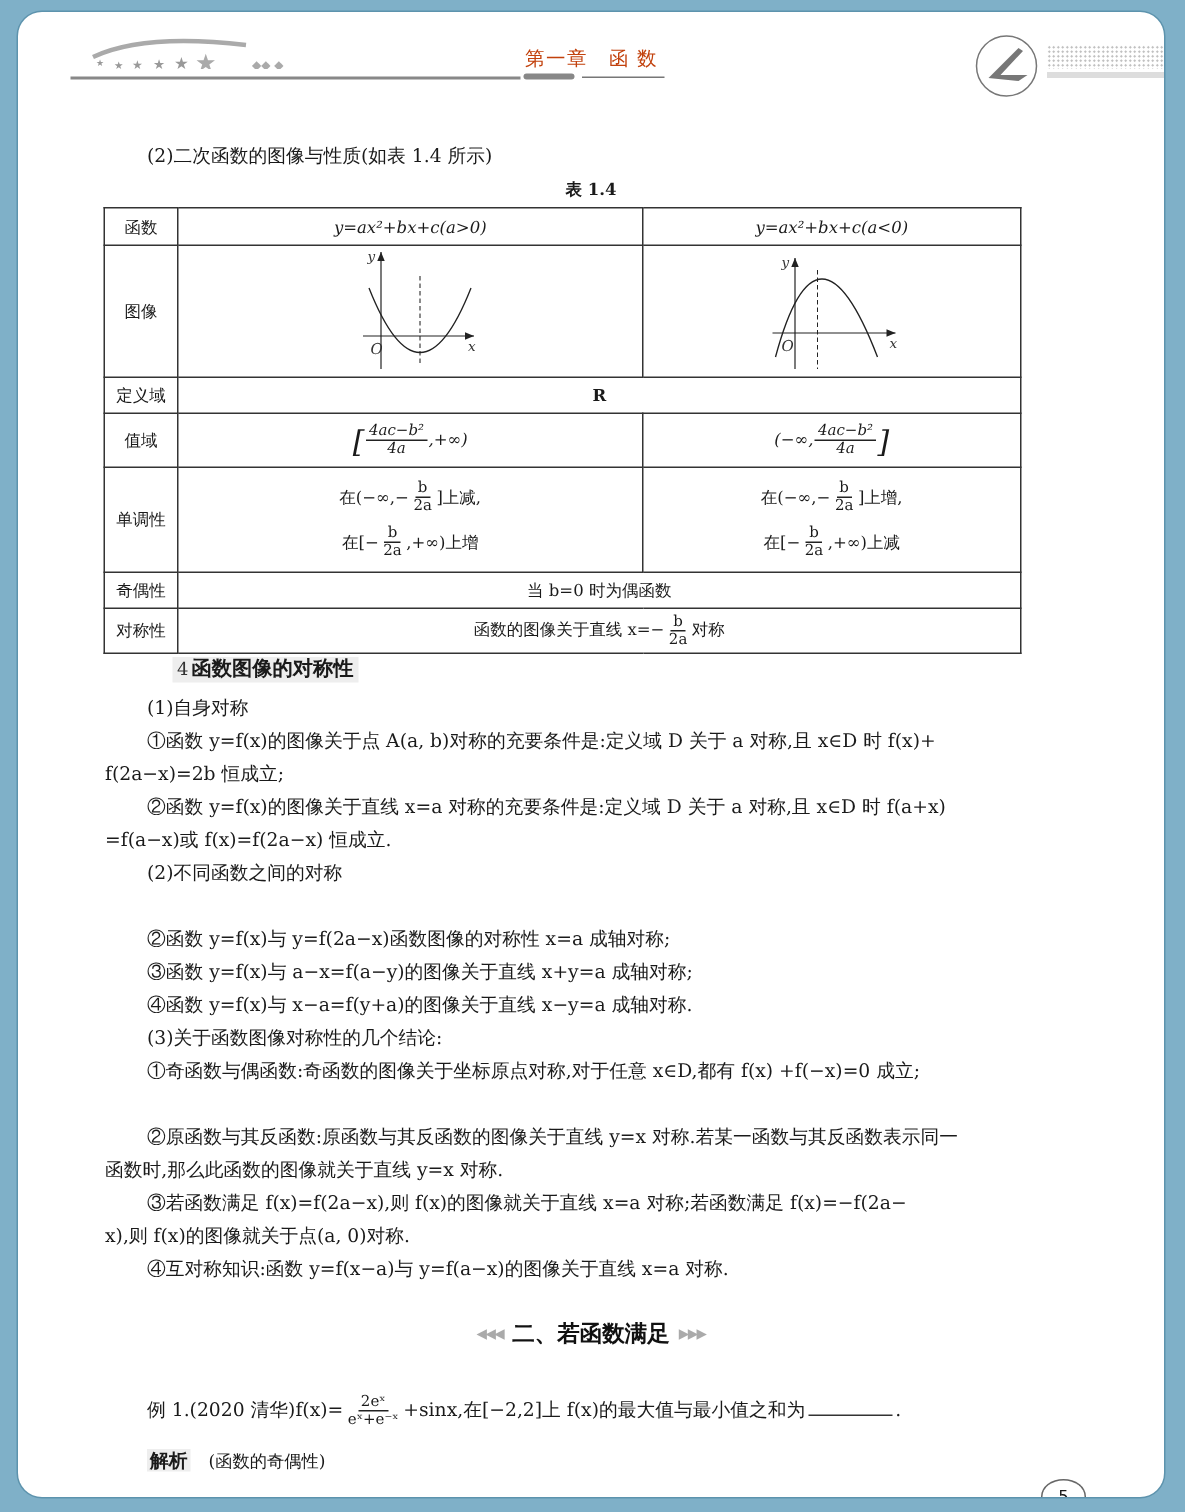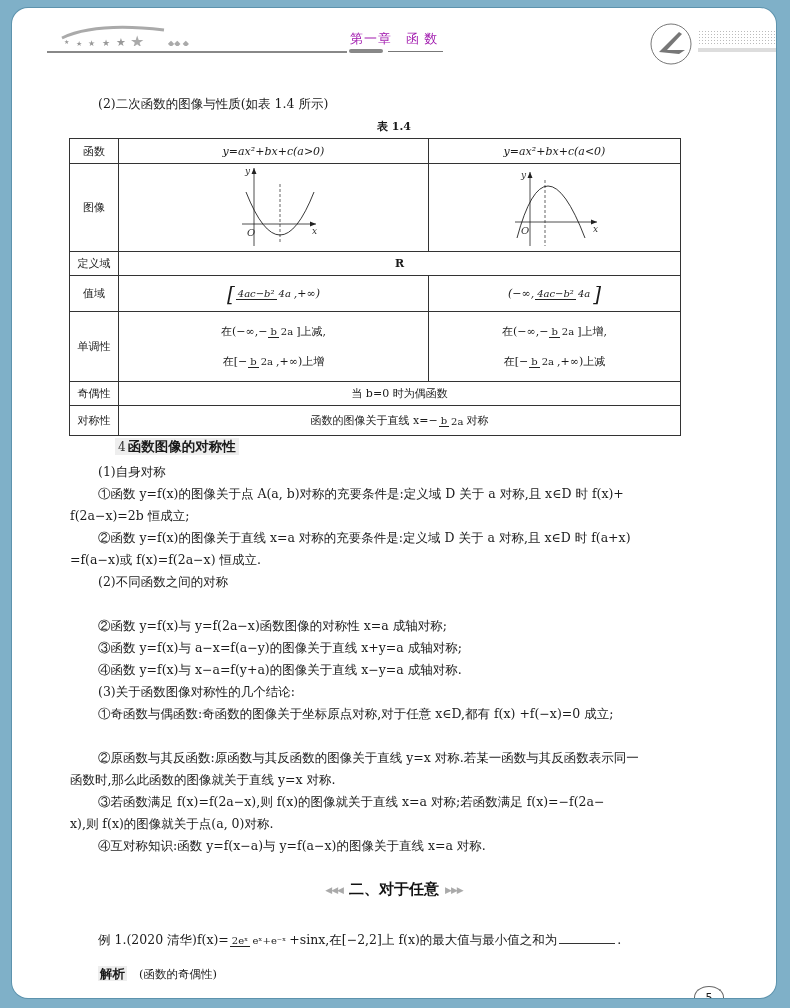--- a/index.html
+++ b/index.html
@@ -15,35 +15,35 @@
     background: #ffffff; border-radius: 16px;
     box-shadow: 0 0 0 1px #5d93ad;
     overflow: hidden;
   }
   
   .hdr { position: absolute; left: 0; top: 0; width: 100%; height: 60px; }
   .hdr-swoosh { position: absolute; left: 44px; top: 8px; }
   .hdr-line { position: absolute; left: 35px; top: 43px; width: 300px; height: 1px; background: #777; }
   .hdr-line2 { position: absolute; left: 35px; top: 43px; width: 470px; height: 1.5px; background: #888; }
   .hdr-pill { position: absolute; left: 337px; top: 41px; width: 34px; height: 4px; border-radius: 2px; background: #888; }
-  .hdr-title { position: absolute; left: 338px; top: 22px; font-size: 13px; color: #a21caf; letter-spacing: 1px; font-family: Liberation Serif, serif; font-weight: 300; }
+  .hdr-title { position: absolute; left: 338px; top: 22px; font-size: 13px; color: #c2410c; letter-spacing: 1px; font-family: Liberation Sans, sans-serif; font-weight: 300; }
   .hdr-title span { margin-right: 14px; }
   .hdr-logo { position: absolute; left: 637px; top: 14px; }
   .hdr-dots { position: absolute; left: 686px; top: 22px; width: 90px; height: 16px;
     background-image: radial-gradient(#bbb 0.7px, transparent 0.8px); background-size: 3px 3px; }
   .hdr-bar { position: absolute; left: 686px; top: 40px; width: 90px; height: 4px; background: #ddd; }
   .t { position: absolute; font-size: 12.5px; line-height: 16px; white-space: nowrap; }
   .caption { font-weight: bold; font-size: 11px; }
 
   
   table.tb { position: absolute; left: 57px; top: 130px; width: 612px; border-collapse: collapse; font-size: 11px; border-radius: 12px; }
   table.tb td { border: 1px solid #333; text-align: center; padding: 0; vertical-align: middle; }
   table.tb { border: 1.6px solid #222; }
   td.lab { width: 48px; font-size: 11px; }
-  .frac { display: inline-flex; flex-direction: row; align-items: center; vertical-align: middle; font-size: 10px; line-height: 11px; margin: 0 1px; }
+  .frac { display: inline-flex; flex-direction: column; align-items: center; vertical-align: middle; font-size: 10px; line-height: 11px; margin: 0 1px; }
   .frac .n { border-bottom: 1px solid #222; padding: 0 2px; }
   .frac .d { padding: 0 2px; }
   .brk { font-size: 20px; vertical-align: middle; font-weight: 200; }
   .mono-row div { line-height: 30px; }
 
   .sec4 { position: absolute; left: 103px; top: 430px; height: 17px; padding: 0 3px; background: #eeeeee; font-family: "DejaVu Sans", sans-serif; font-weight: bold; font-size: 13.5px; line-height: 17px; }
   .sec4 .num { font-weight: normal; font-family: "DejaVu Serif", serif; font-size: 12px; margin-right: 2px; color: #333; }
 
   .example-title { position: absolute; left: 0; width: 764px; top: 872px; text-align: center; font-family: "DejaVu Sans", sans-serif; font-size: 15px; font-weight: bold; color: #111; }
   .example-title .arr { color: #aaa; font-size: 9px; font-weight: normal; letter-spacing: -1px; margin: 0 6px; vertical-align: middle; }
@@ -191,21 +191,21 @@
   <div class="t" style="left:86px;top:654px;">④函数 y=f(x)与 x−a=f(y+a)的图像关于直线 x−y=a 成轴对称.</div>
   <div class="t" style="left:86px;top:676px;">(3)关于函数图像对称性的几个结论:</div>
   <div class="t" style="left:86px;top:698px;">①奇函数与偶函数:奇函数的图像关于坐标原点对称,对于任意 x∈D,都有 f(x) +f(−x)=0 成立;</div>
   <div class="t" style="left:86px;top:742px;">②原函数与其反函数:原函数与其反函数的图像关于直线 y=x 对称.若某一函数与其反函数表示同一</div>
   <div class="t" style="left:58px;top:764px;">函数时,那么此函数的图像就关于直线 y=x 对称.</div>
   <div class="t" style="left:86px;top:786px;">③若函数满足 f(x)=f(2a−x),则 f(x)的图像就关于直线 x=a 对称;若函数满足 f(x)=−f(2a−</div>
   <div class="t" style="left:58px;top:808px;">x),则 f(x)的图像就关于点(a, 0)对称.</div>
   <div class="t" style="left:86px;top:830px;">④互对称知识:函数 y=f(x−a)与 y=f(a−x)的图像关于直线 x=a 对称.</div>
 
   <div class="example-title">
-    <span class="arr">◀◀◀</span><span>二、对于任意</span><span class="arr">▶▶▶</span>
+    <span class="arr">◀◀◀</span><span>二、若函数满足</span><span class="arr">▶▶▶</span>
   </div>
 
   <div class="t" style="left:86px;top:920px;line-height:24px;">
     <span>例 1.(2020 清华)f(x)=</span><span class="frac">
         <span class="n">2eˣ</span>
         <span class="d">eˣ+e⁻ˣ</span>
       </span><span>+sinx,在[−2,2]上 f(x)的最大值与最小值之和为</span><span class="blank"></span><span>.</span>
   </div>
   <div class="t" style="left:86px;top:958px;">
     <span class="jiexi">解析</span>

